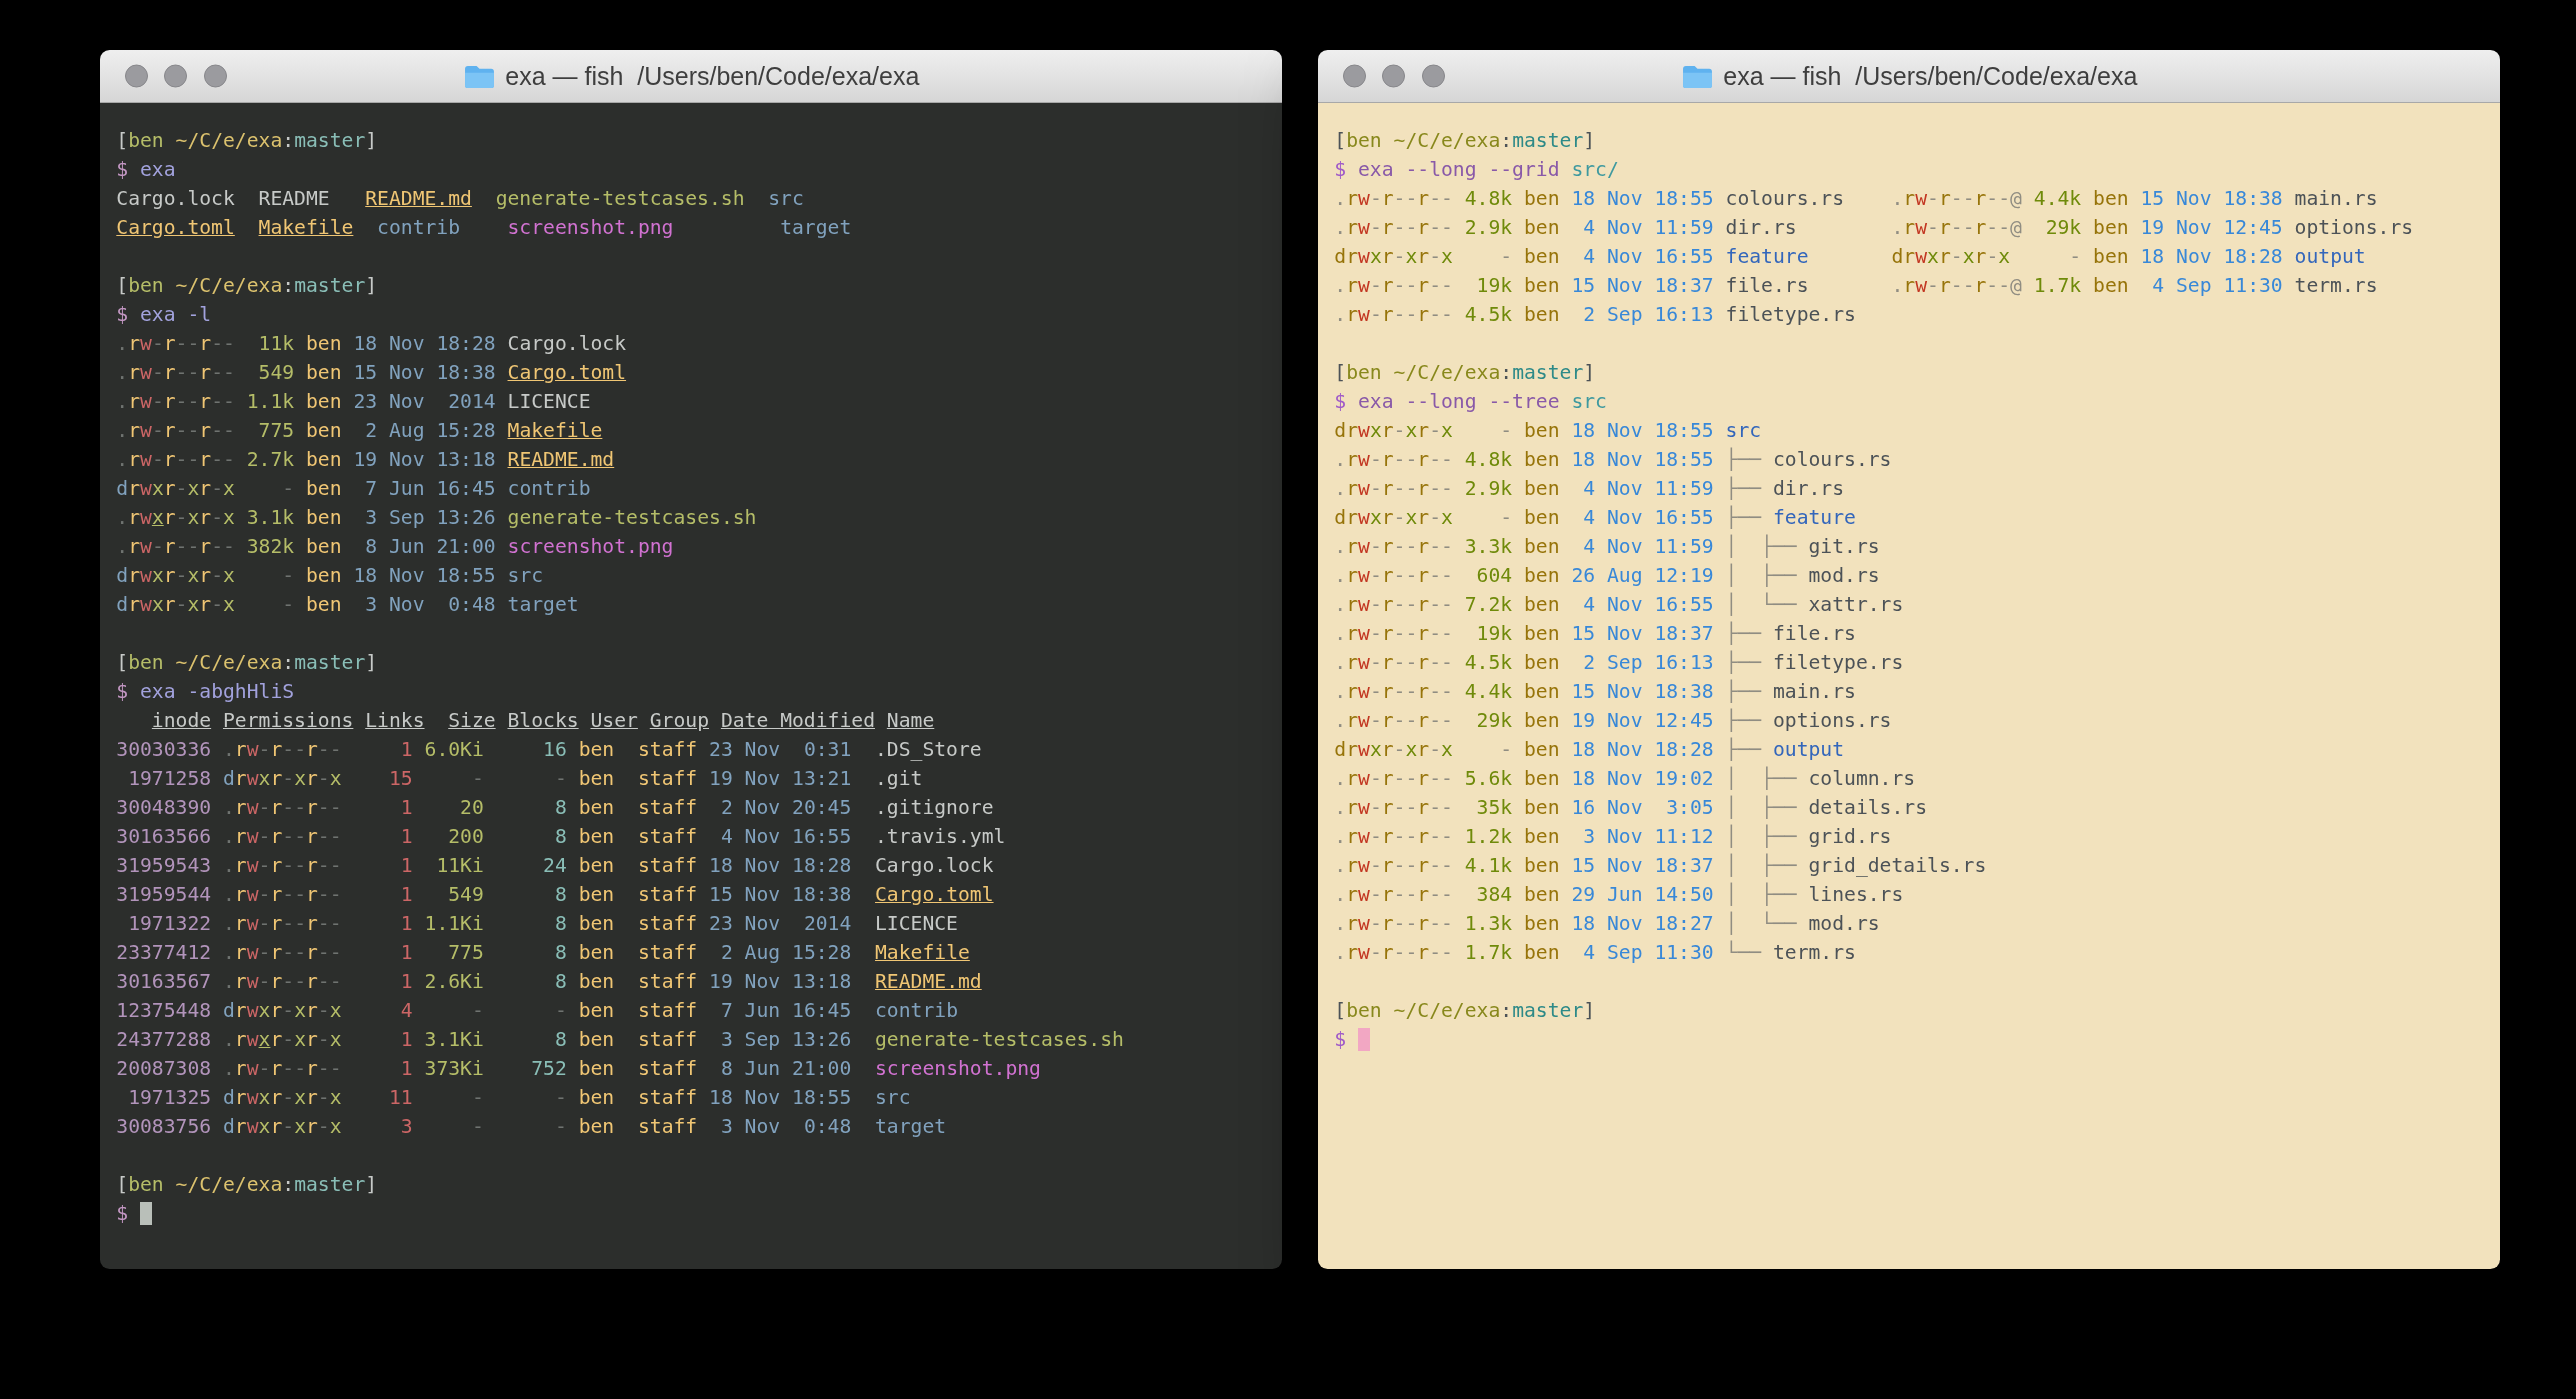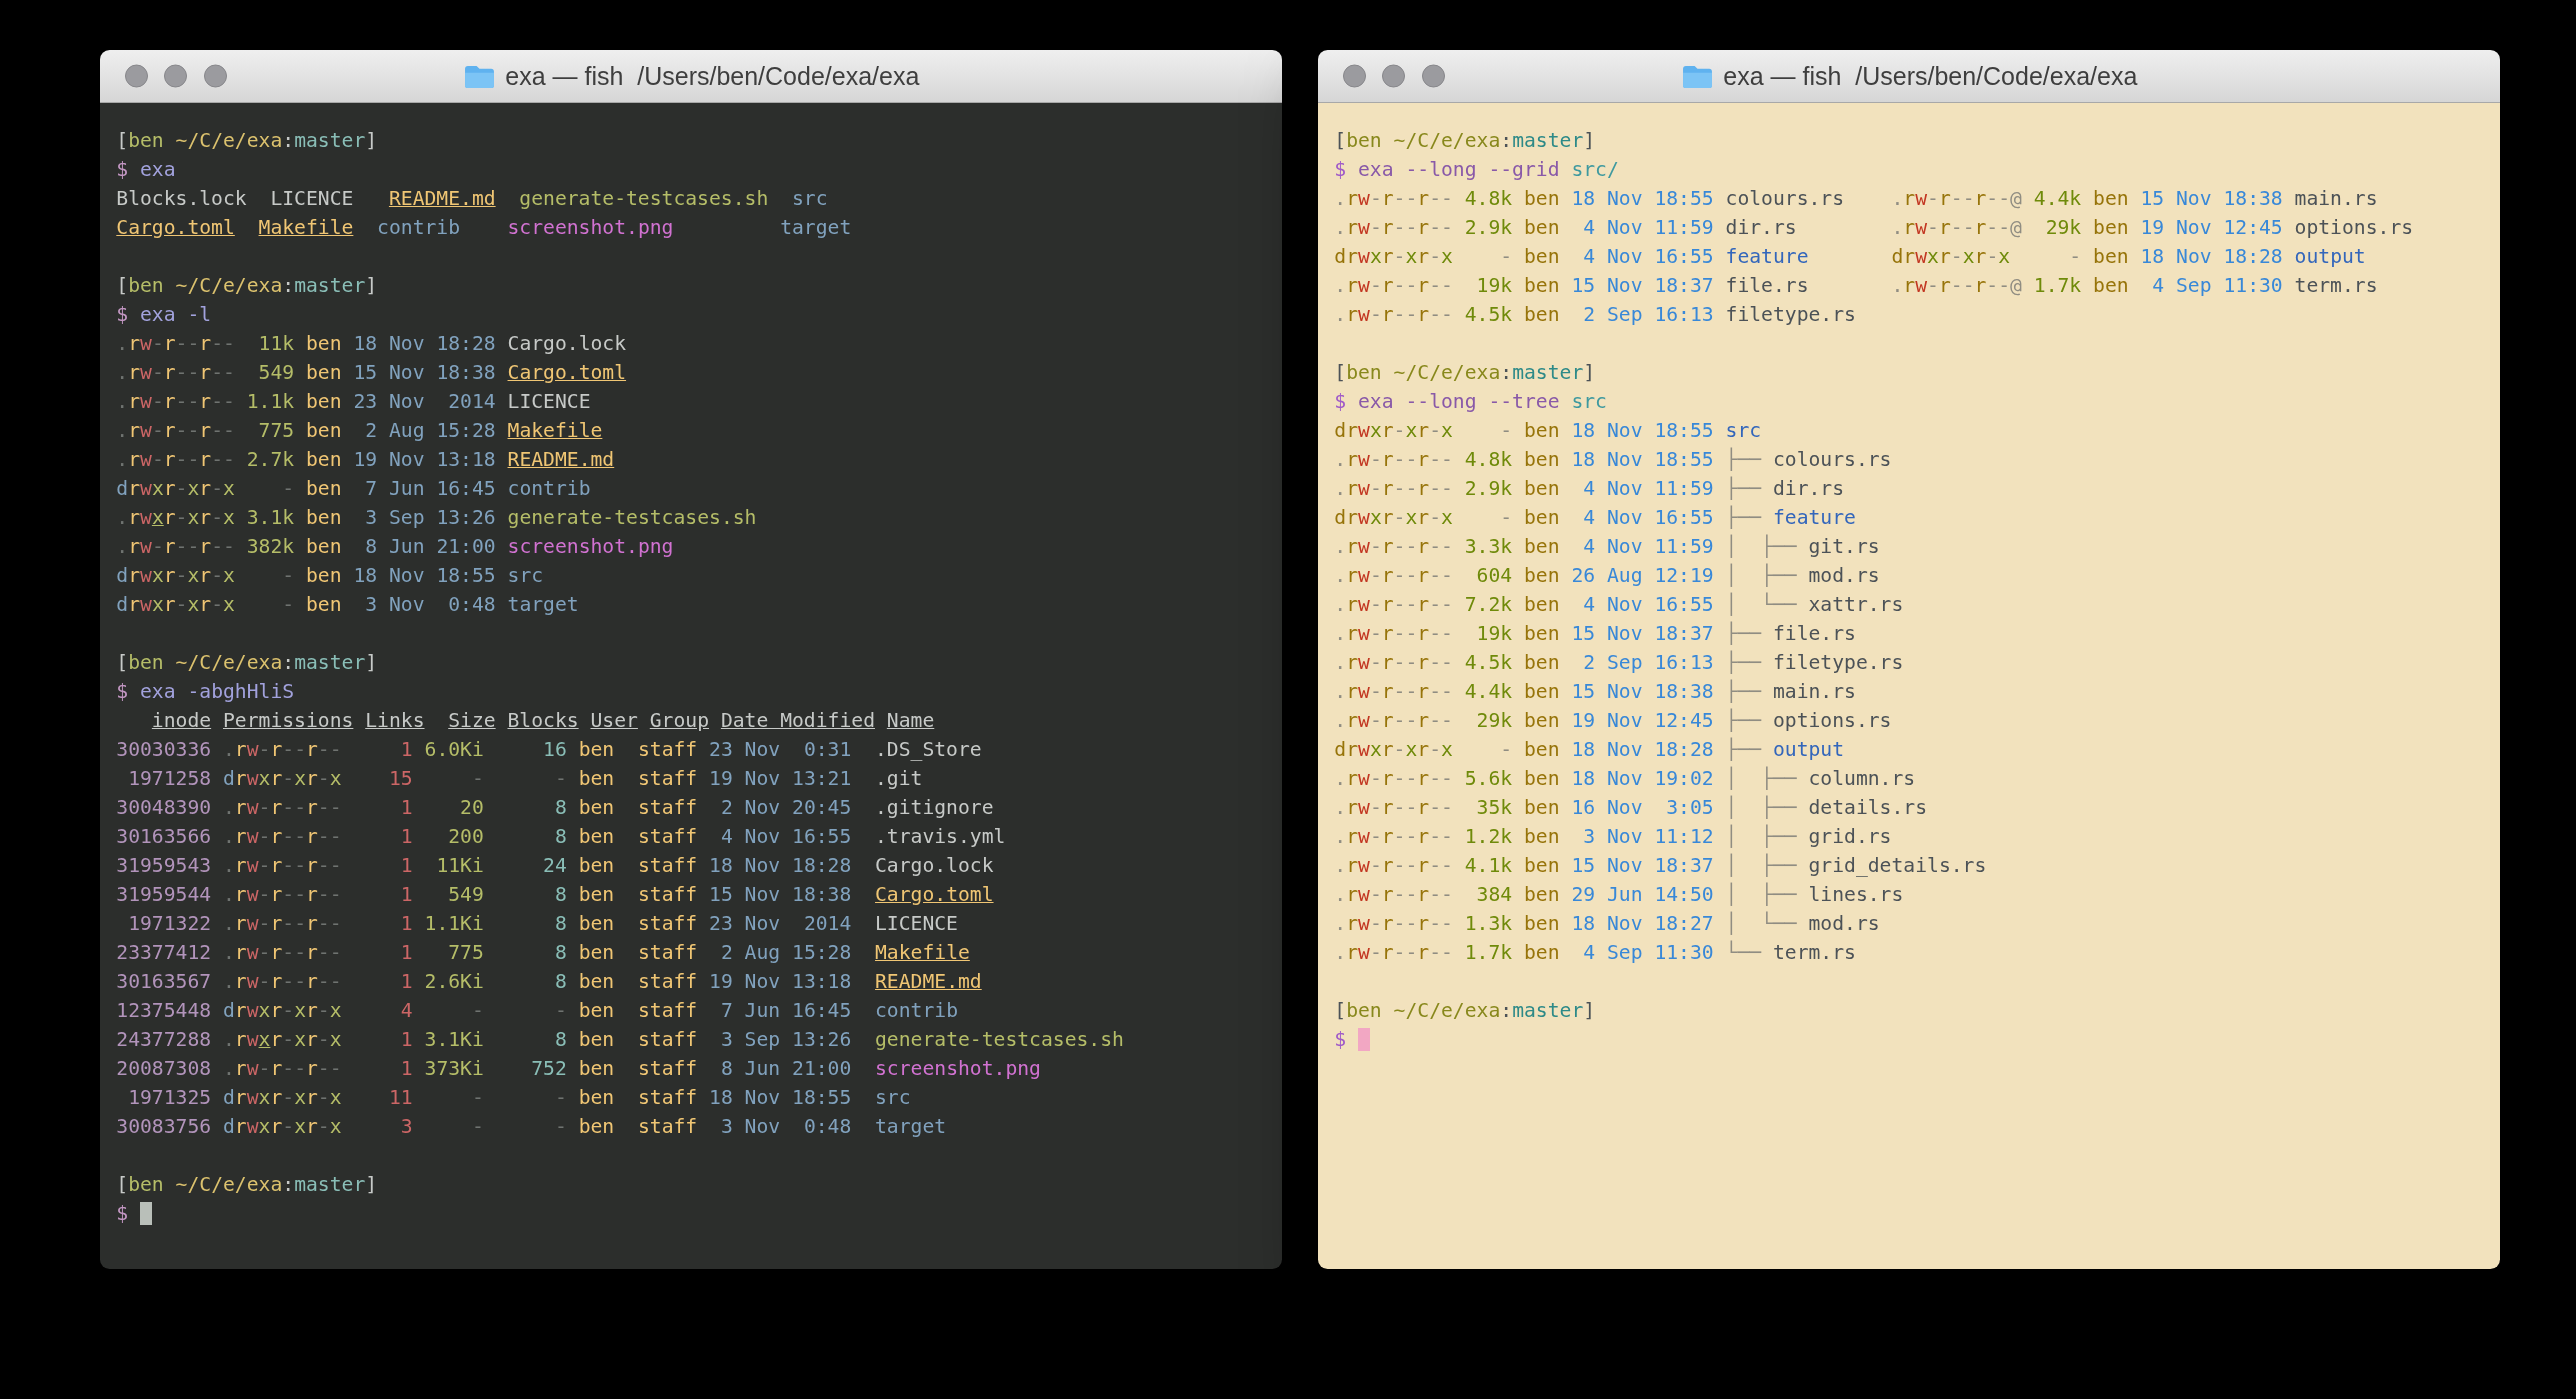--- a/index.html
+++ b/index.html
@@ -35,21 +35,21 @@
       <div class="titlewrap">
         <svg class="folder" viewBox="0 0 34 28">
           <path d="M2 6 q0-3 3-3 h9 l3 3 h12 q3 0 3 3 v14 q0 3-3 3 H5 q-3 0-3-3 z" fill="#5fb2ef"></path>
           <path d="M2 10 h30 v13 q0 3-3 3 H5 q-3 0-3-3 z" fill="#7cc4f5"></path>
         </svg>
         <span class="title-text">exa — fish  /Users/ben/Code/exa/exa</span>
       </div>
     </div>
     <pre class="term"><span style="color: rgb(199, 202, 200);">[</span><span style="color: rgb(181, 189, 104);">ben</span><span style="color: rgb(199, 202, 200);"> </span><span style="color: rgb(220, 194, 110);">~/C/e/exa</span><span style="color: rgb(199, 202, 200);">:</span><span style="color: rgb(138, 190, 183);">master</span><span style="color: rgb(199, 202, 200);">]</span>
 <span style="color: rgb(195, 151, 195);">$ </span><span style="color: rgb(162, 162, 221);">exa</span>
-<span style="color: rgb(199, 202, 200);">Blocks.lock  LICENCE   </span><span style="color: rgb(240, 198, 116); text-decoration: underline;">README.md</span><span style="color: rgb(199, 202, 200);">  </span><span style="color: rgb(181, 189, 104);">generate-testcases.sh</span><span style="color: rgb(199, 202, 200);">  </span><span style="color: rgb(129, 162, 190);">src</span>
+<span style="color: rgb(199, 202, 200);">Cargo.lock  README   </span><span style="color: rgb(240, 198, 116); text-decoration: underline;">README.md</span><span style="color: rgb(199, 202, 200);">  </span><span style="color: rgb(181, 189, 104);">generate-testcases.sh</span><span style="color: rgb(199, 202, 200);">  </span><span style="color: rgb(129, 162, 190);">src</span>
 <span style="color: rgb(240, 198, 116); text-decoration: underline;">Cargo.toml</span><span style="color: rgb(199, 202, 200);">  </span><span style="color: rgb(240, 198, 116); text-decoration: underline;">Makefile</span><span style="color: rgb(199, 202, 200);">  </span><span style="color: rgb(129, 162, 190);">contrib</span><span style="color: rgb(199, 202, 200);">    </span><span style="color: rgb(209, 114, 209);">screenshot.png</span><span style="color: rgb(199, 202, 200);">         </span><span style="color: rgb(129, 162, 190);">target</span>
 
 <span style="color: rgb(199, 202, 200);">[</span><span style="color: rgb(181, 189, 104);">ben</span><span style="color: rgb(199, 202, 200);"> </span><span style="color: rgb(220, 194, 110);">~/C/e/exa</span><span style="color: rgb(199, 202, 200);">:</span><span style="color: rgb(138, 190, 183);">master</span><span style="color: rgb(199, 202, 200);">]</span>
 <span style="color: rgb(195, 151, 195);">$ </span><span style="color: rgb(162, 162, 221);">exa -l</span>
 <span style="color: rgb(111, 115, 112);">.</span><span style="color: rgb(240, 198, 116);">r</span><span style="color: rgb(204, 102, 102);">w</span><span style="color: rgb(111, 115, 112);">-</span><span style="color: rgb(240, 198, 116);">r</span><span style="color: rgb(111, 115, 112);">-</span><span style="color: rgb(111, 115, 112);">-</span><span style="color: rgb(240, 198, 116);">r</span><span style="color: rgb(111, 115, 112);">-</span><span style="color: rgb(111, 115, 112);">-</span><span style="color: rgb(181, 189, 104);">  11k</span><span style="color: rgb(240, 198, 116);"> ben </span><span style="color: rgb(129, 162, 190);">18 Nov 18:28</span><span style="color: rgb(199, 202, 200);"> Cargo.lock</span>
 <span style="color: rgb(111, 115, 112);">.</span><span style="color: rgb(240, 198, 116);">r</span><span style="color: rgb(204, 102, 102);">w</span><span style="color: rgb(111, 115, 112);">-</span><span style="color: rgb(240, 198, 116);">r</span><span style="color: rgb(111, 115, 112);">-</span><span style="color: rgb(111, 115, 112);">-</span><span style="color: rgb(240, 198, 116);">r</span><span style="color: rgb(111, 115, 112);">-</span><span style="color: rgb(111, 115, 112);">-</span><span style="color: rgb(181, 189, 104);">  549</span><span style="color: rgb(240, 198, 116);"> ben </span><span style="color: rgb(129, 162, 190);">15 Nov 18:38</span><span style="color: rgb(199, 202, 200);"> </span><span style="color: rgb(240, 198, 116); text-decoration: underline;">Cargo.toml</span>
 <span style="color: rgb(111, 115, 112);">.</span><span style="color: rgb(240, 198, 116);">r</span><span style="color: rgb(204, 102, 102);">w</span><span style="color: rgb(111, 115, 112);">-</span><span style="color: rgb(240, 198, 116);">r</span><span style="color: rgb(111, 115, 112);">-</span><span style="color: rgb(111, 115, 112);">-</span><span style="color: rgb(240, 198, 116);">r</span><span style="color: rgb(111, 115, 112);">-</span><span style="color: rgb(111, 115, 112);">-</span><span style="color: rgb(181, 189, 104);"> 1.1k</span><span style="color: rgb(240, 198, 116);"> ben </span><span style="color: rgb(129, 162, 190);">23 Nov  2014</span><span style="color: rgb(199, 202, 200);"> LICENCE</span>
 <span style="color: rgb(111, 115, 112);">.</span><span style="color: rgb(240, 198, 116);">r</span><span style="color: rgb(204, 102, 102);">w</span><span style="color: rgb(111, 115, 112);">-</span><span style="color: rgb(240, 198, 116);">r</span><span style="color: rgb(111, 115, 112);">-</span><span style="color: rgb(111, 115, 112);">-</span><span style="color: rgb(240, 198, 116);">r</span><span style="color: rgb(111, 115, 112);">-</span><span style="color: rgb(111, 115, 112);">-</span><span style="color: rgb(181, 189, 104);">  775</span><span style="color: rgb(240, 198, 116);"> ben </span><span style="color: rgb(129, 162, 190);"> 2 Aug 15:28</span><span style="color: rgb(199, 202, 200);"> </span><span style="color: rgb(240, 198, 116); text-decoration: underline;">Makefile</span>
 <span style="color: rgb(111, 115, 112);">.</span><span style="color: rgb(240, 198, 116);">r</span><span style="color: rgb(204, 102, 102);">w</span><span style="color: rgb(111, 115, 112);">-</span><span style="color: rgb(240, 198, 116);">r</span><span style="color: rgb(111, 115, 112);">-</span><span style="color: rgb(111, 115, 112);">-</span><span style="color: rgb(240, 198, 116);">r</span><span style="color: rgb(111, 115, 112);">-</span><span style="color: rgb(111, 115, 112);">-</span><span style="color: rgb(181, 189, 104);"> 2.7k</span><span style="color: rgb(240, 198, 116);"> ben </span><span style="color: rgb(129, 162, 190);">19 Nov 13:18</span><span style="color: rgb(199, 202, 200);"> </span><span style="color: rgb(240, 198, 116); text-decoration: underline;">README.md</span>
 <span style="color: rgb(129, 162, 190);">d</span><span style="color: rgb(240, 198, 116);">r</span><span style="color: rgb(204, 102, 102);">w</span><span style="color: rgb(181, 189, 104);">x</span><span style="color: rgb(240, 198, 116);">r</span><span style="color: rgb(111, 115, 112);">-</span><span style="color: rgb(181, 189, 104);">x</span><span style="color: rgb(240, 198, 116);">r</span><span style="color: rgb(111, 115, 112);">-</span><span style="color: rgb(181, 189, 104);">x</span><span style="color: rgb(111, 115, 112);">    -</span><span style="color: rgb(240, 198, 116);"> ben </span><span style="color: rgb(129, 162, 190);"> 7 Jun 16:45</span><span style="color: rgb(199, 202, 200);"> </span><span style="color: rgb(129, 162, 190);">contrib</span>

